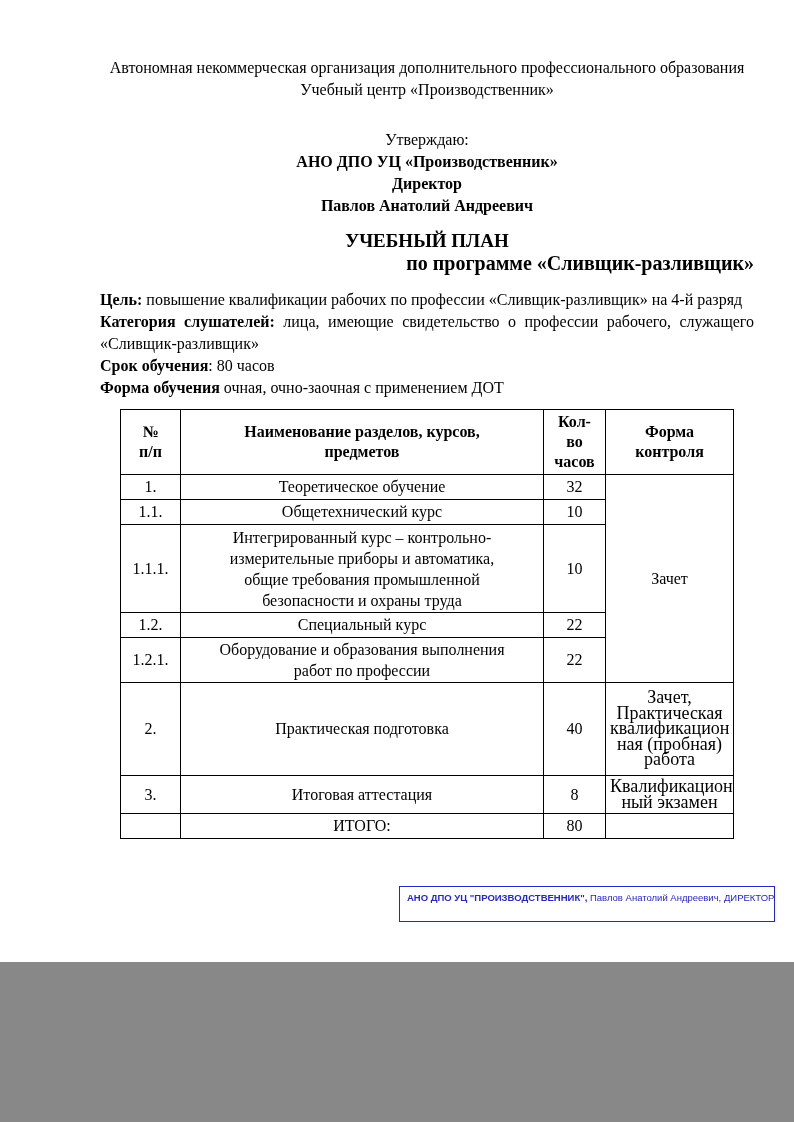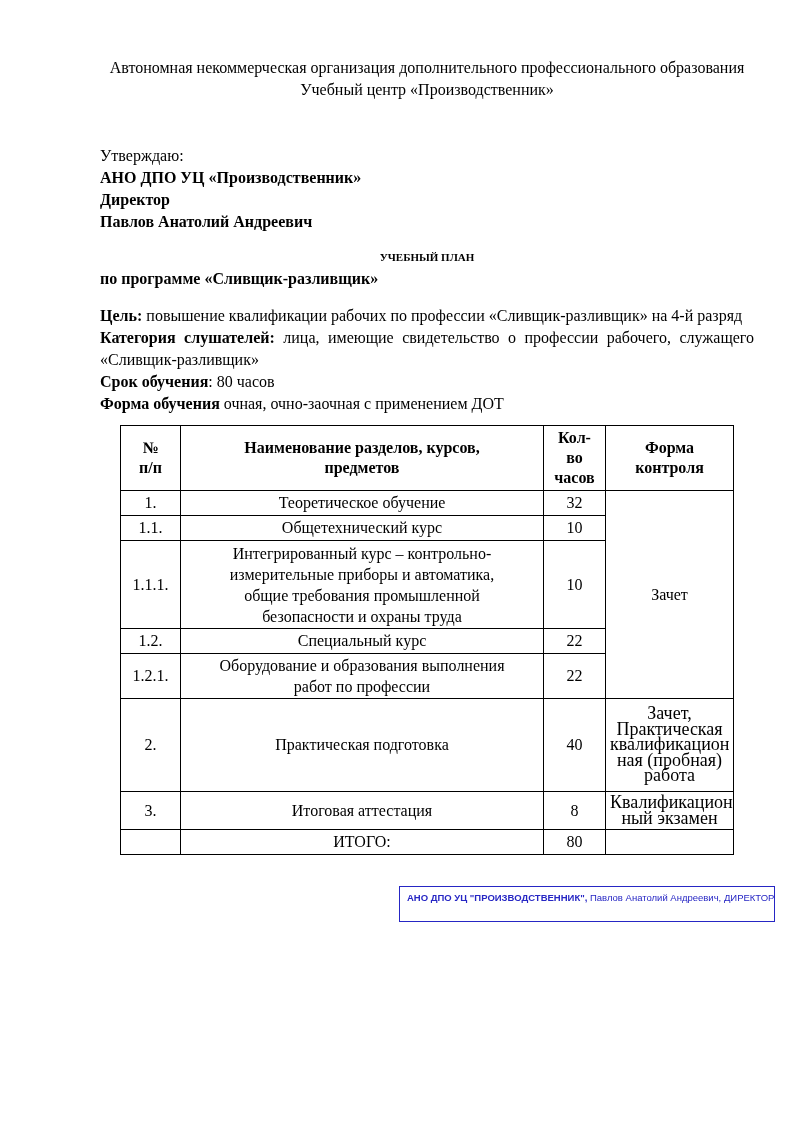--- a/index.html
+++ b/index.html
@@ -1,29 +1,29 @@
 <!DOCTYPE html>
 <html lang="ru"><head>
 <meta charset="utf-8">
 <style>
   html,body{margin:0;padding:0;}
   body{background:#888;}
   .page{
-    width:794px;height:1122px;position:relative;background:#ffffff;
+    width:794px;height:962px;position:relative;background:#ffffff;
     margin:0 auto;overflow:hidden;
     font-family:"Liberation Serif","DejaVu Serif",serif;
     font-size:16px;line-height:22px;color:#000;
   }
   .content{padding:57px 40px 0 100px;}
   .org-header{text-align:center;}
-  .approval{text-align:left;margin-top:44px;}
+  .approval{text-align:center;margin-top:28px;}
   .approval .ln{display:block;}
   .approval .bold{font-weight:bold;}
-  .doc-title{margin-top:13px;text-align:center;font-weight:bold;font-size:11px;}
-  .doc-subtitle{text-align:left;font-weight:bold;font-size:16px;}
+  .doc-title{margin-top:13px;text-align:center;font-weight:bold;font-size:19px;}
+  .doc-subtitle{text-align:right;font-weight:bold;font-size:20px;}
   .body-paragraphs{margin-top:15px;text-align:justify;}
   .body-paragraphs p{margin:0;font-family:Liberation Serif, serif;}
   .lead{font-weight:bold;}
   table.plan{
     border-collapse:collapse;margin:10px 0 0 20px;width:613px;
     table-layout:fixed;
   }
   table.plan td,table.plan th{
     border:1.5px solid #000;vertical-align:middle;
     padding:1px 4px;text-align:center;font-weight:normal;

